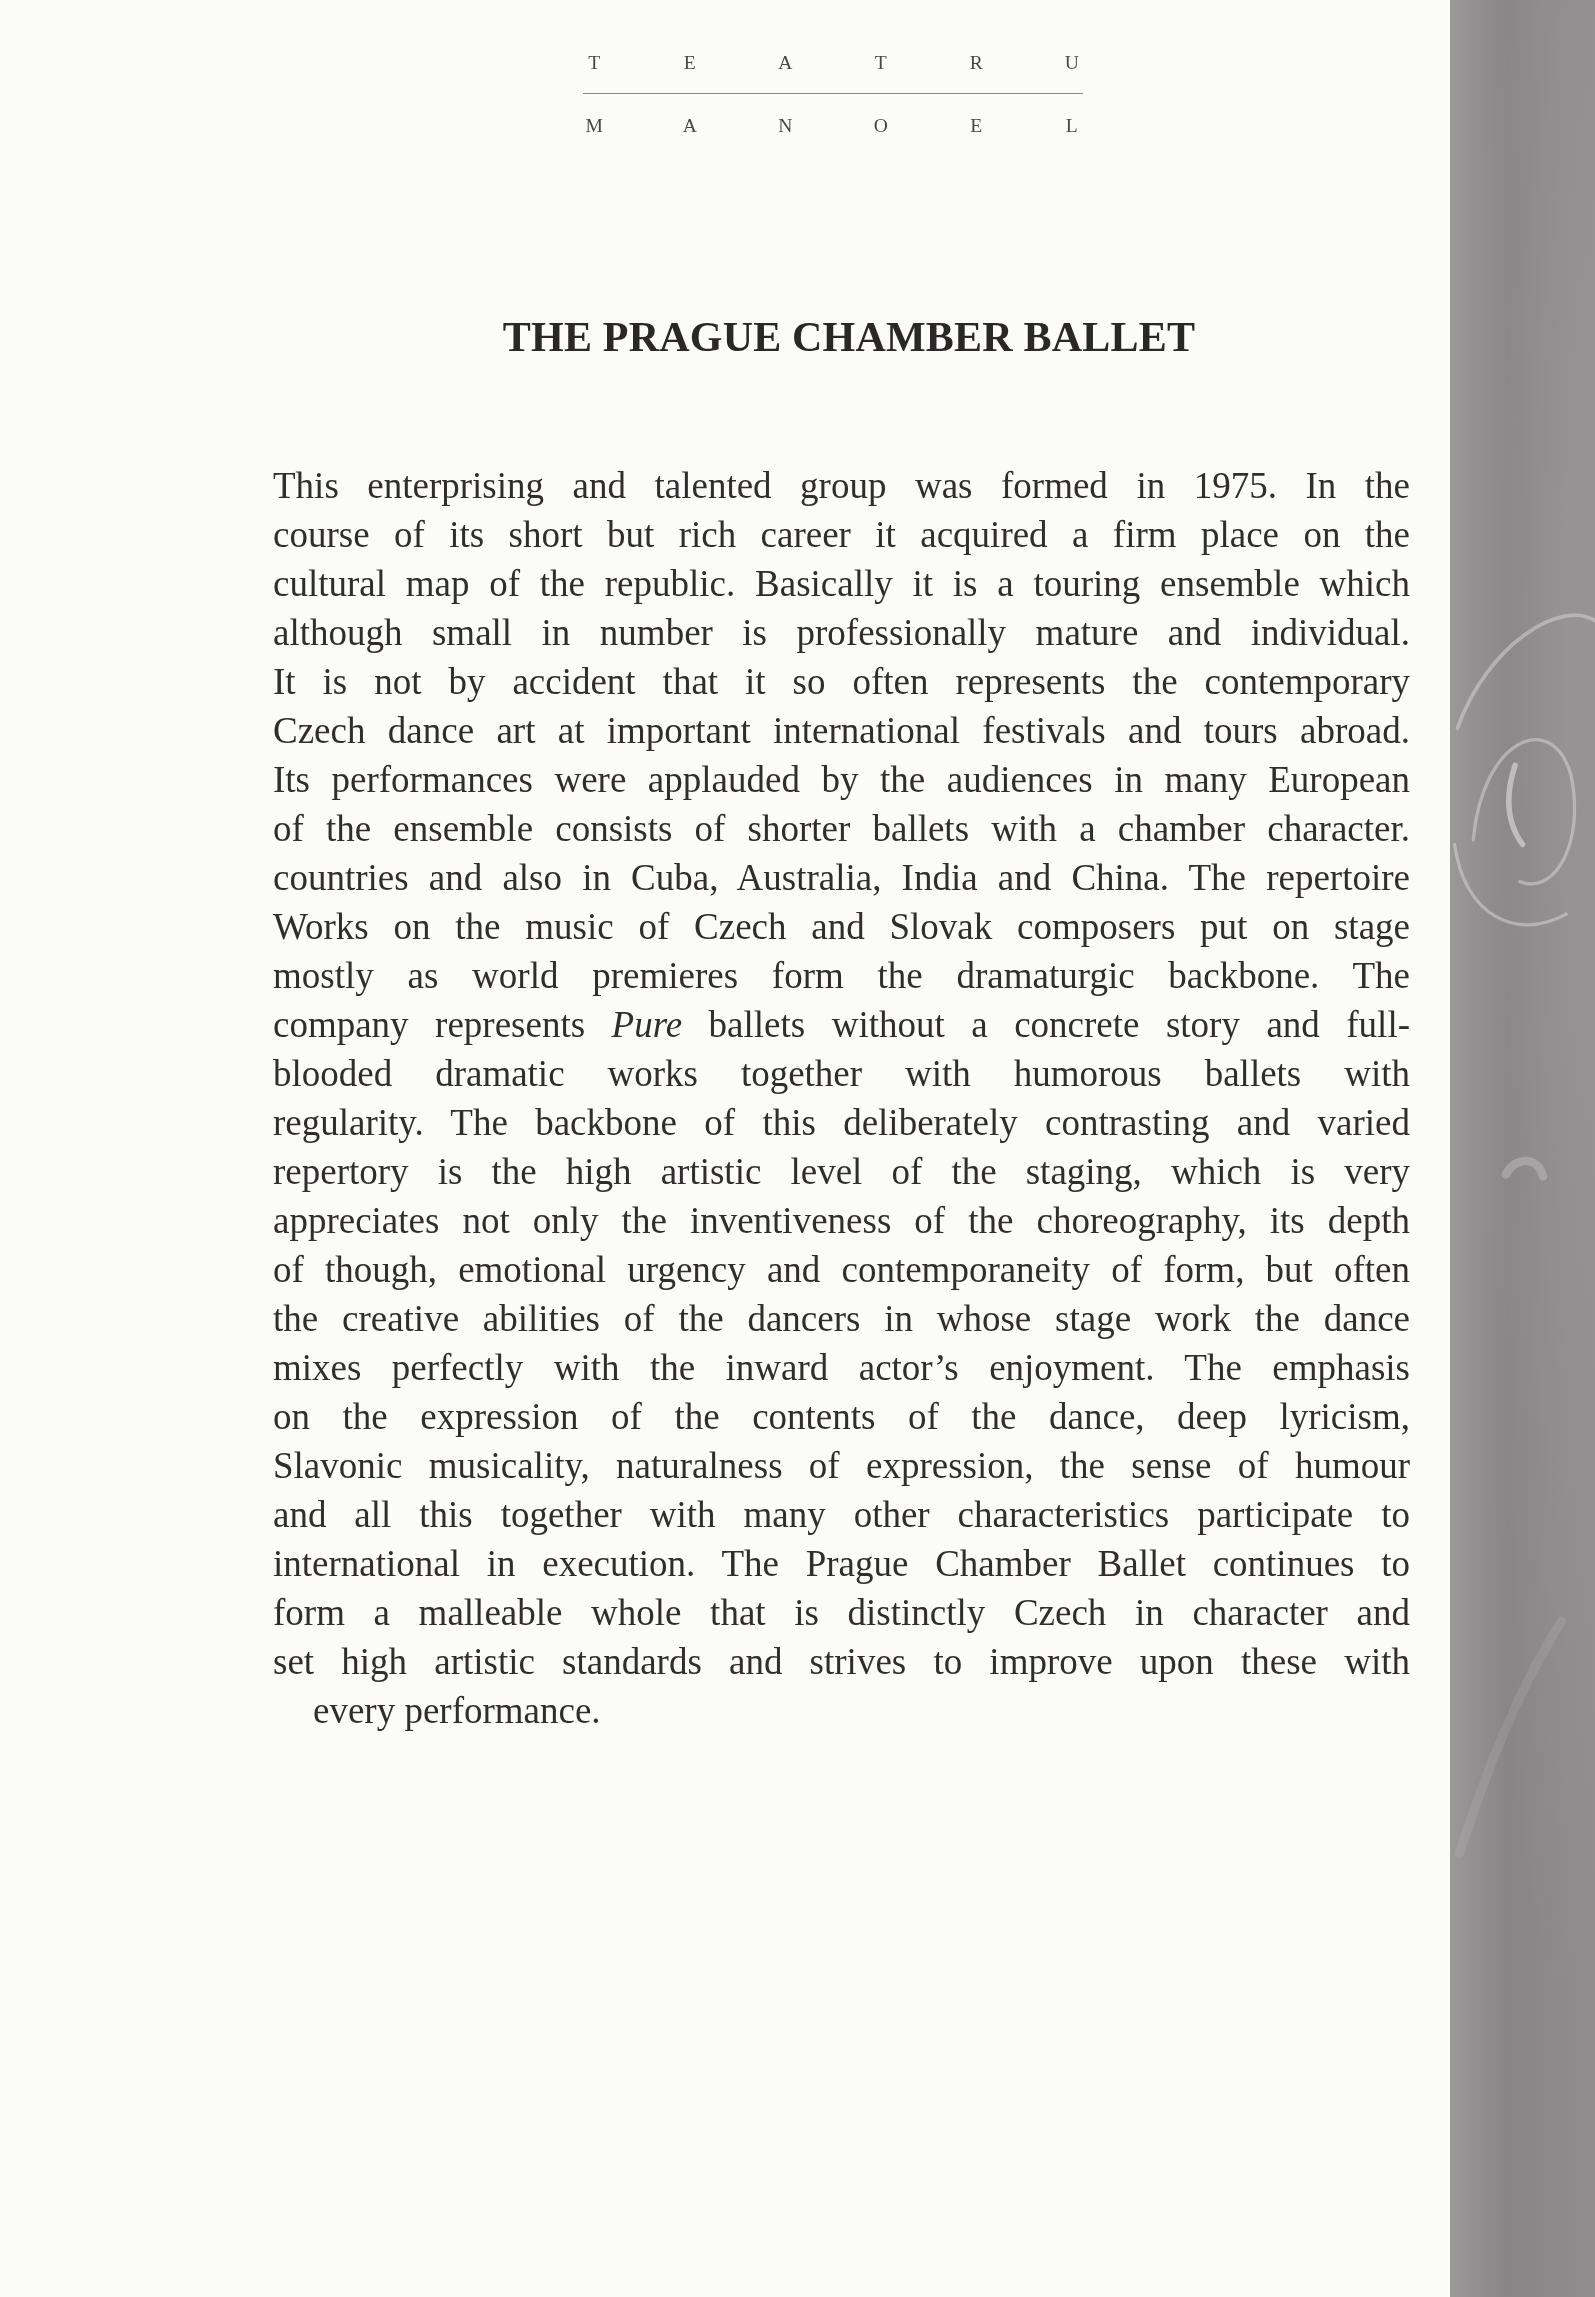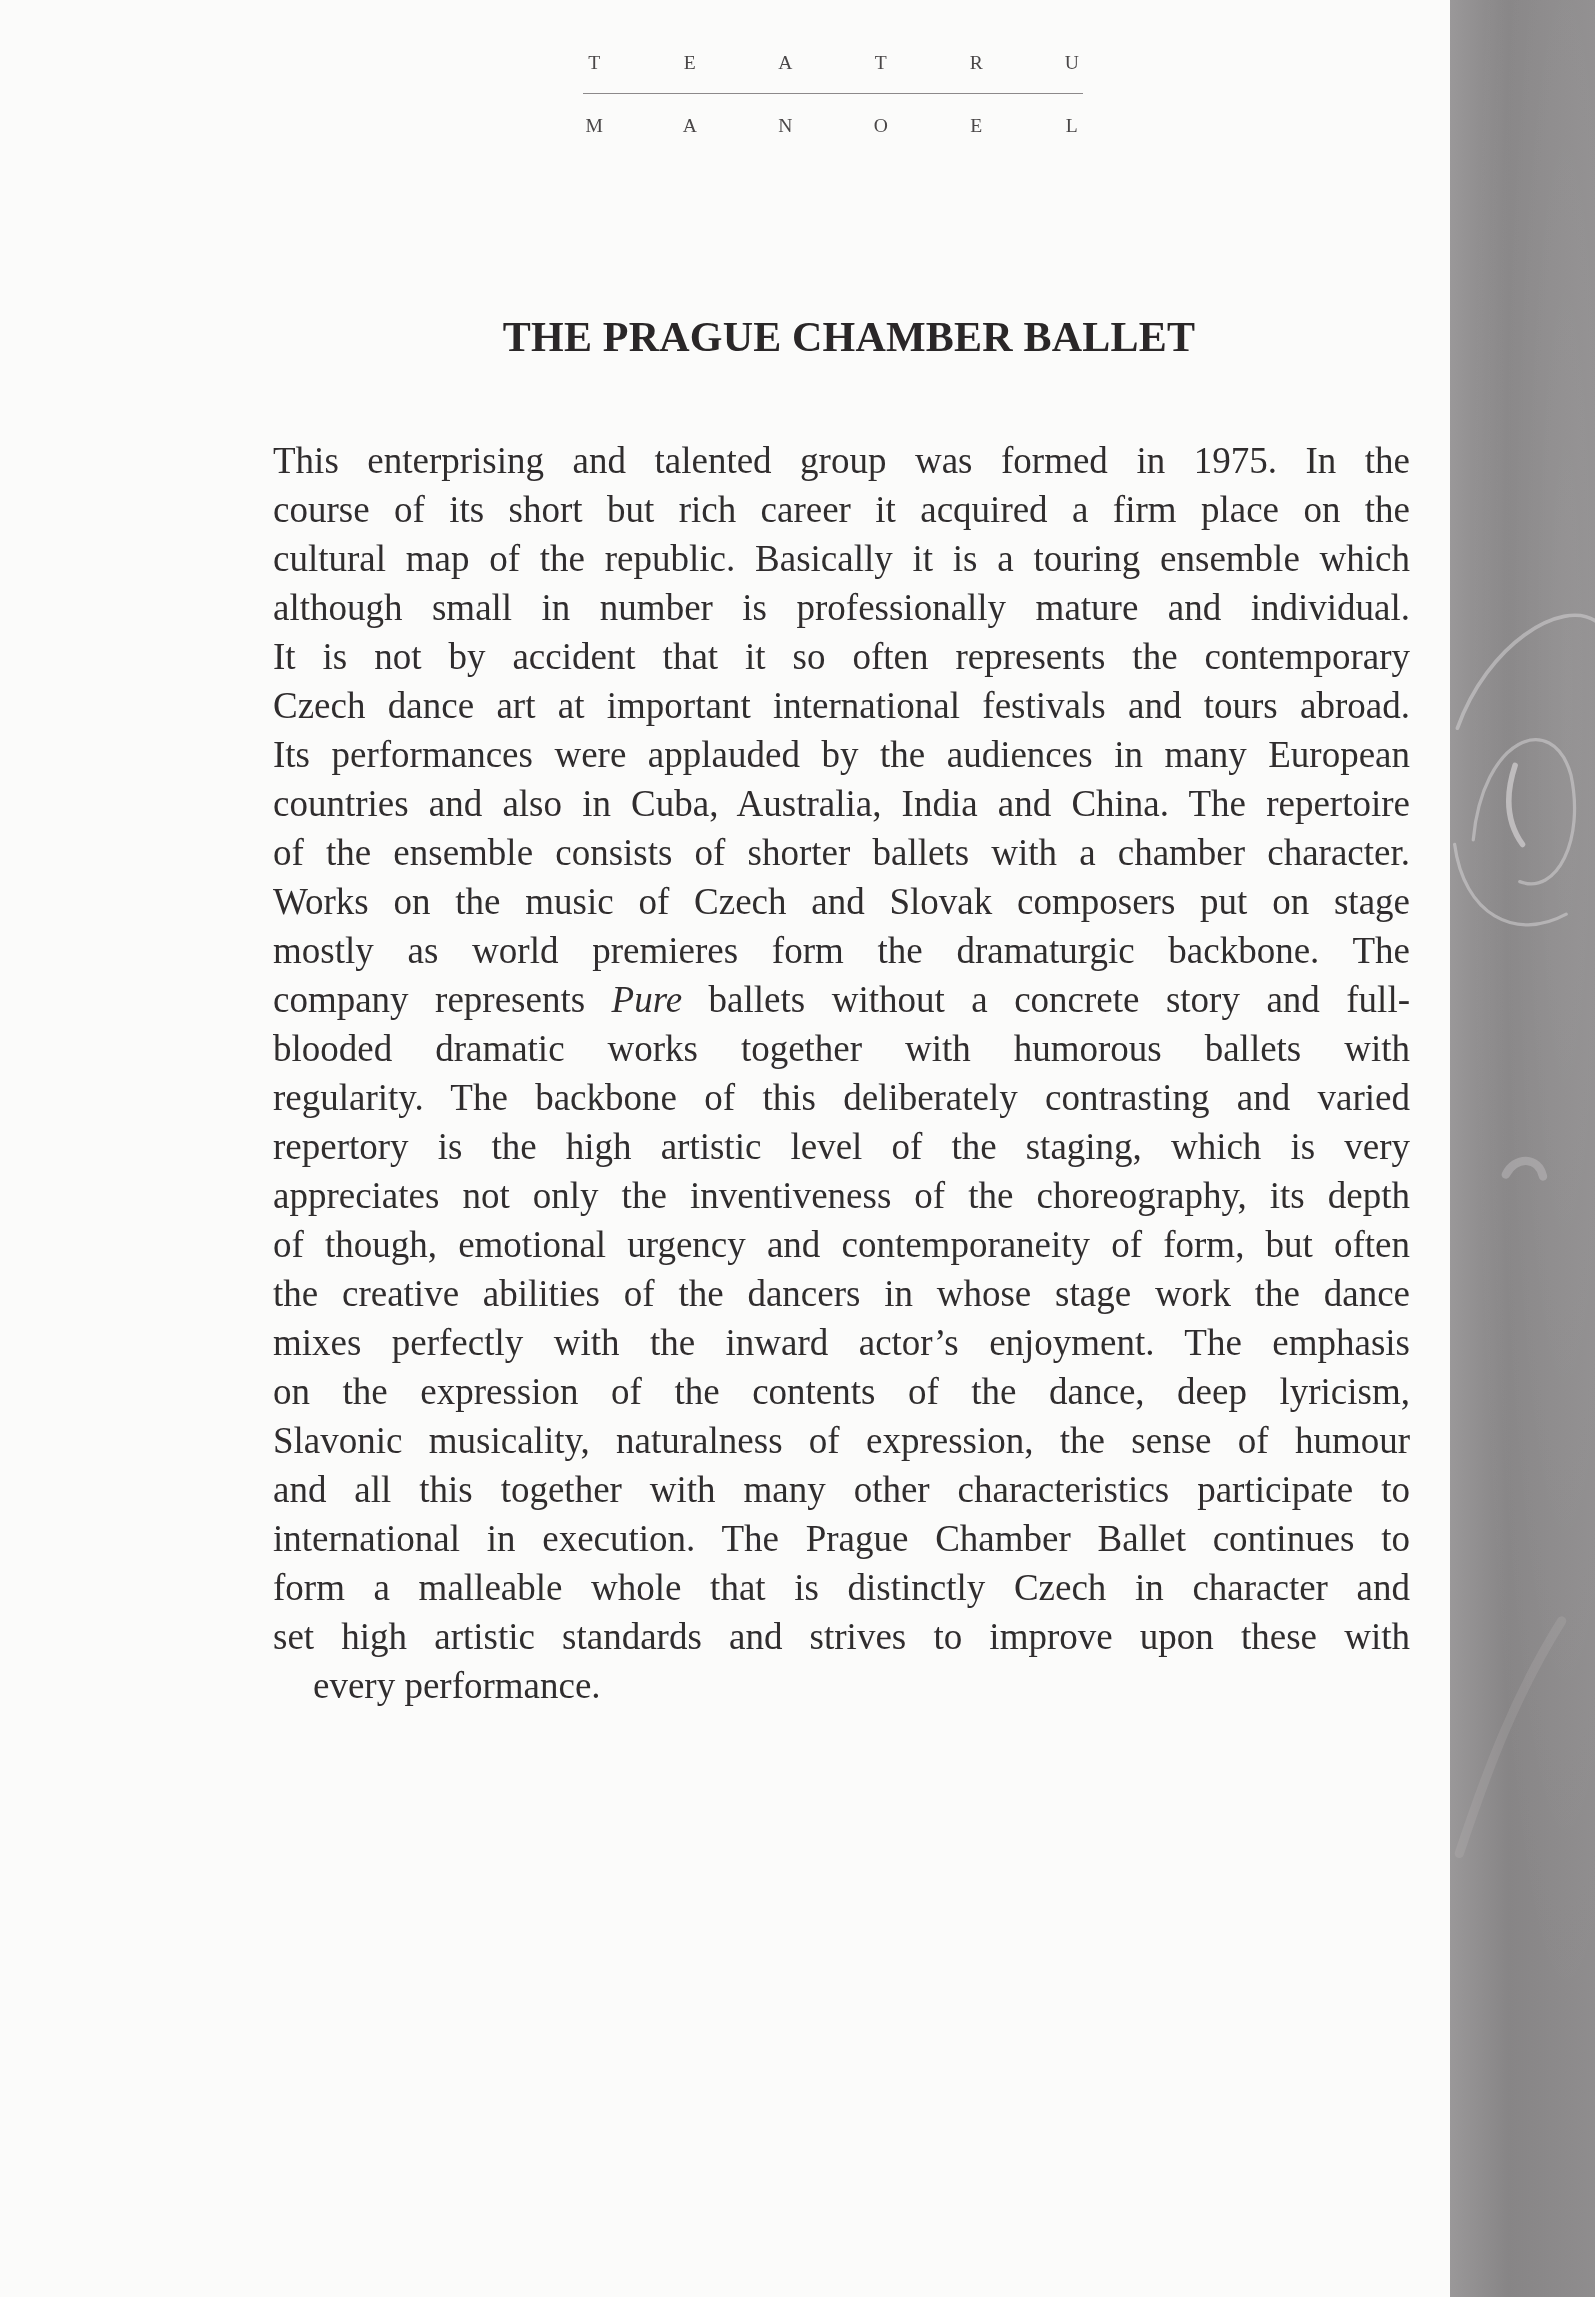--- a/index.html
+++ b/index.html
@@ -13,21 +13,21 @@
   .mast-row { display: flex; justify-content: space-between; font-size: 19.6px; color: #4a4748; letter-spacing: 0; }
   .mast-row span { display: inline-block; width: 22.4px; text-align: center; }
   .mast-rule { height: 0.9px; background: #8c898a; margin: 18.6px 0 21.4px 0; width: 500px; }
   .title {
     position: absolute; left: 0; width: 1596px; top: 313px; margin: 0;
     text-align: center; padding-left: 12px;
     font-size: 42px; font-weight: bold; color: #2a2728; letter-spacing: 0.2px;
   }
   .title-inner { display: inline-block; position: relative; left: 39px; }
   .body-text {
-    position: absolute; left: 273px; top: 436px; width: 1137px; margin: 0;
+    position: absolute; left: 273px; top: 461px; width: 1137px; margin: 0;
     font-size: 37px; line-height: 49px; text-align: justify;
     text-align-last: left; color: #302d2e;
   }
   .body-text .line { display: block; text-align: justify; text-align-last: justify; white-space: nowrap; }
   .body-text .line.last { text-align-last: left; margin-left: 40px; }
   .strip {
     position: absolute; left: 1450px; top: 0; width: 146px; height: 2298px;
     background: #8d8b8c;
     background-image:
       radial-gradient(ellipse at 80% 30%, rgba(255,255,255,0.08), rgba(0,0,0,0) 60%),
@@ -63,22 +63,22 @@
 </h1>
 
 <div class="body-text">
   <span class="line">This enterprising and talented group was formed in 1975. In the</span>
   <span class="line">course of its short but rich career it acquired a firm place on the</span>
   <span class="line">cultural map of the republic. Basically it is a touring ensemble which</span>
   <span class="line">although small in number is professionally mature and individual.</span>
   <span class="line">It is not by accident that it so often represents the contemporary</span>
   <span class="line">Czech dance art at important international festivals and tours abroad.</span>
   <span class="line">Its performances were applauded by the audiences in many European</span>
+  <span class="line">of the ensemble consists of shorter ballets with a chamber character.</span>
   <span class="line">countries and also in Cuba, Australia, India and China. The repertoire</span>
-  <span class="line">of the ensemble consists of shorter ballets with a chamber character.</span>
   <span class="line">Works on the music of Czech and Slovak composers put on stage</span>
   <span class="line">mostly as world premieres form the dramaturgic backbone. The</span>
   <span class="line"><span>company represents </span><em>Pure</em><span> ballets without a concrete story and full-</span></span>
   <span class="line">blooded dramatic works together with humorous ballets with</span>
   <span class="line">regularity. The backbone of this deliberately contrasting and varied</span>
   <span class="line">repertory is the high artistic level of the staging, which is very</span>
   <span class="line">appreciates not only the inventiveness of the choreography, its depth</span>
   <span class="line">of though, emotional urgency and contemporaneity of form, but often</span>
   <span class="line">the creative abilities of the dancers in whose stage work the dance</span>
   <span class="line">mixes perfectly with the inward actor’s enjoyment. The emphasis</span>

